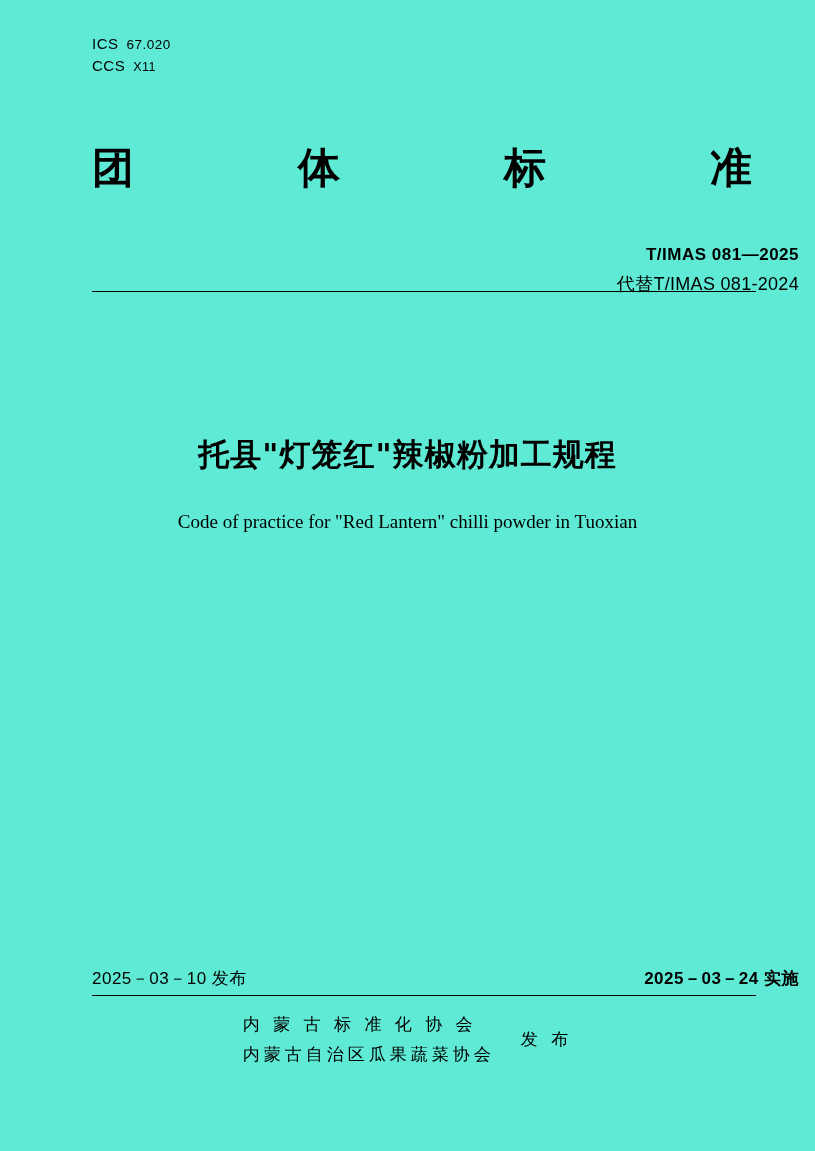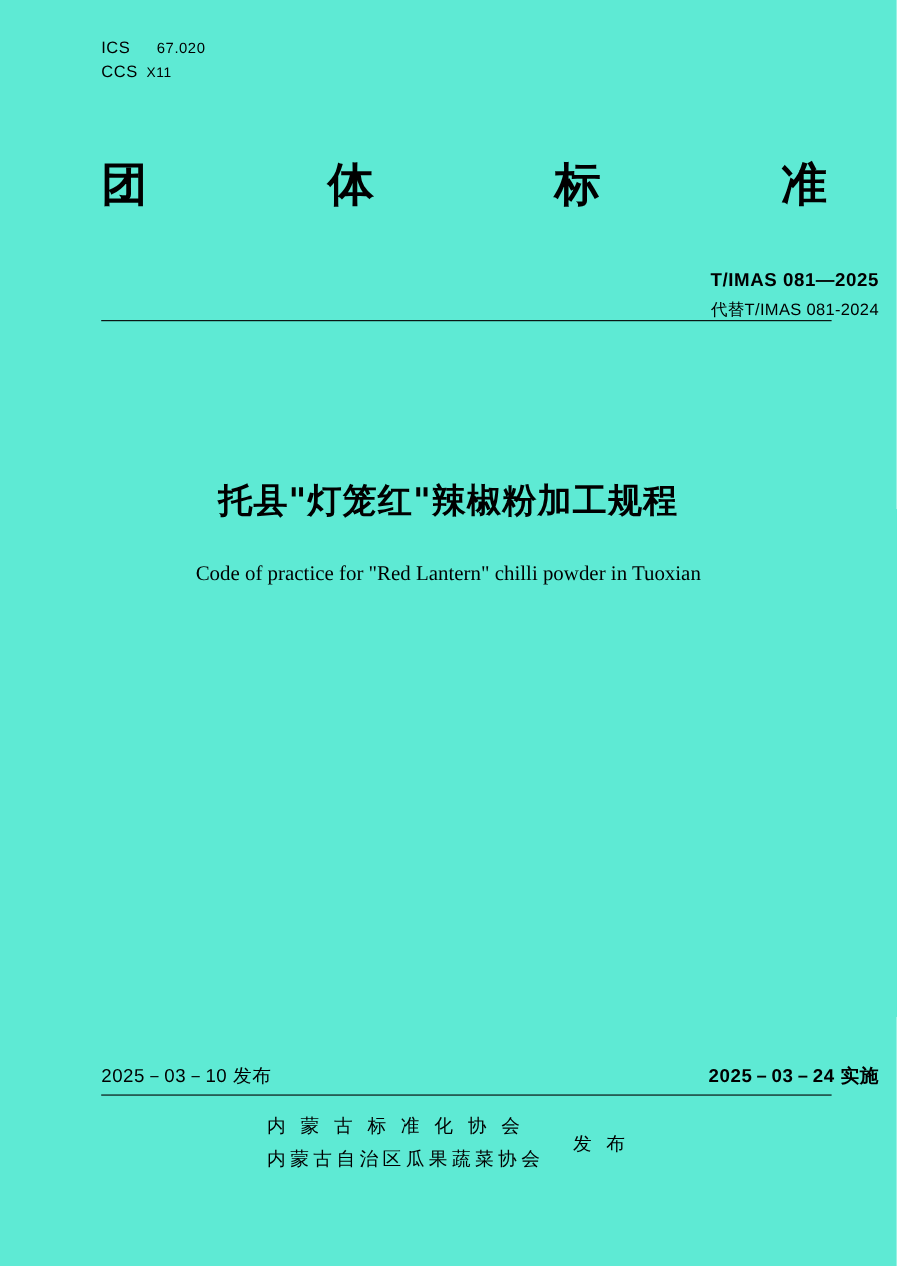--- a/index.html
+++ b/index.html
@@ -38,21 +38,21 @@
     align-items: baseline;
     white-space: nowrap;
   }
   .ics-label {
     font-size: 15px;
     letter-spacing: 0.5px;
     font-weight: 400;
   }
   .ics-value {
     font-size: 13.5px;
-    margin-left: 24px;
+    margin-left: 8px;
     letter-spacing: 0.5px;
   }
   .ccs-value {
     font-size: 12.5px;
     margin-left: 8px;
     letter-spacing: 0.5px;
     text-align: right;
   }
 
   
@@ -79,21 +79,21 @@
     font-family: "Liberation Sans", sans-serif;
     line-height: 1.35;
     margin-top: 41px;
   }
   .std-num {
     font-size: 17px;
     font-weight: bold;
     letter-spacing: 0.5px;
   }
   .std-replace {
-    font-size: 15px;
+    font-size: 18px;
     margin-top: 5px;
     letter-spacing: 0.3px;
   }
 
   
   .rule-top {
     position: absolute;
     left: 92px;
     top: 291px;
     width: 664px;

